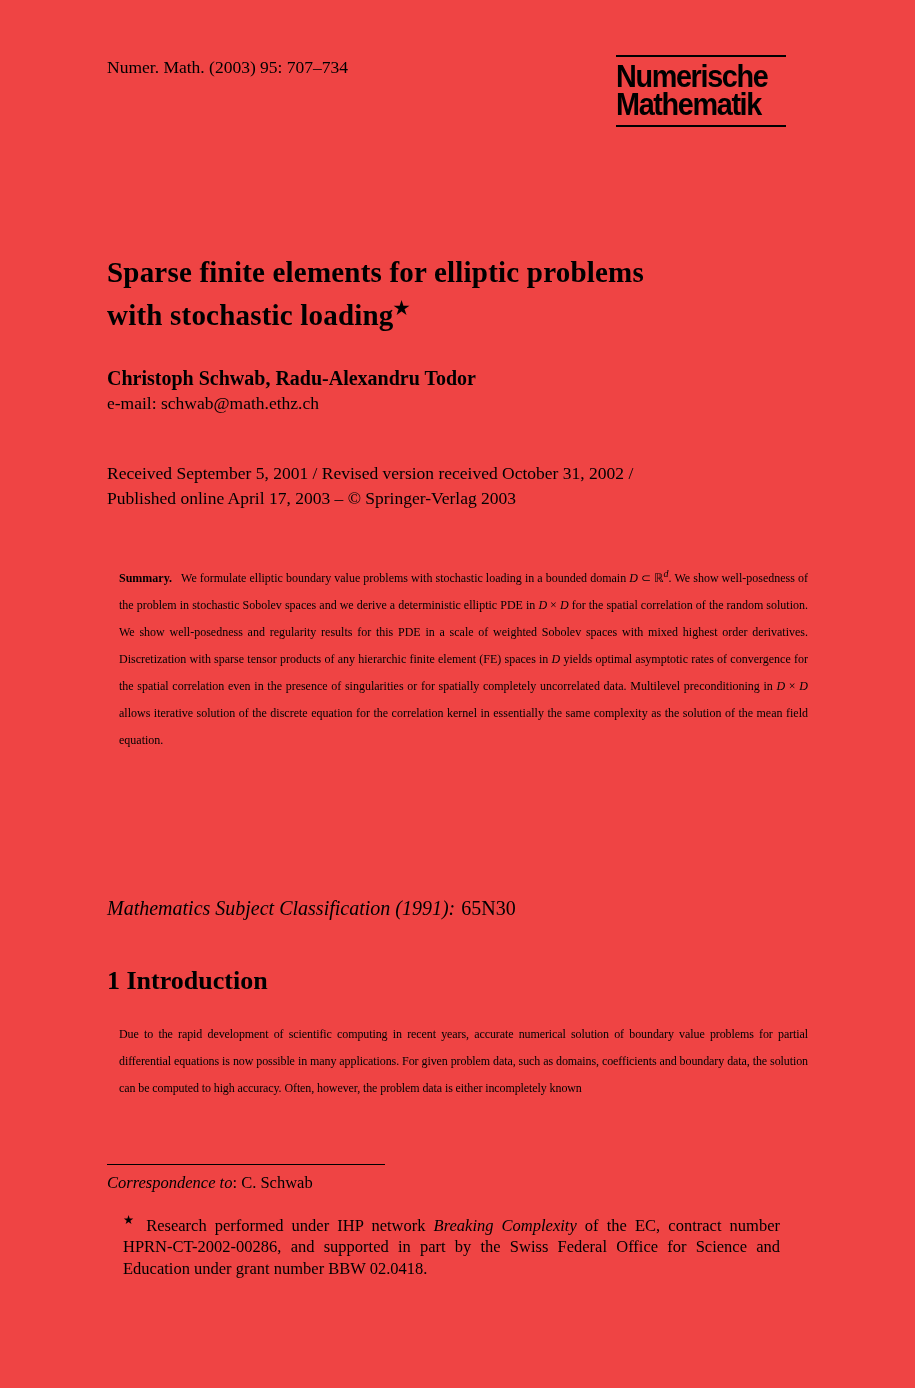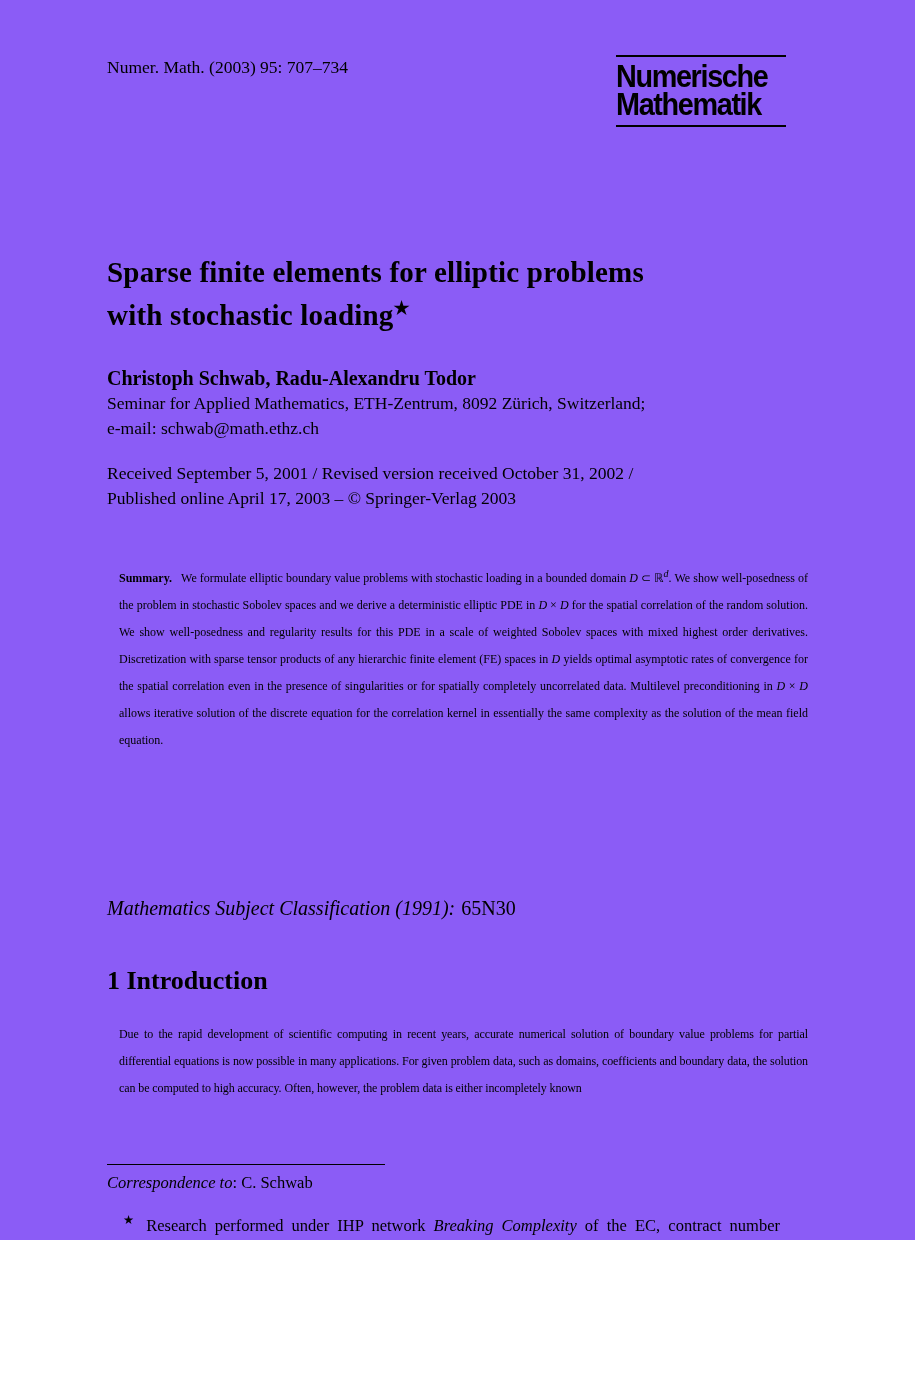--- a/index.html
+++ b/index.html
@@ -1,20 +1,20 @@
 <!DOCTYPE html>
 <html><head>
 <meta charset="utf-8">
 <style>
   html, body { margin: 0; padding: 0; background: #ffffff; }
   .page {
     position: relative;
     width: 915px;
-    height: 1240px;
-    background: #8b5cf6;
+    height: 1388px;
+    background: #ef4444;
     color: #000000;
     font-family: "Liberation Serif", serif;
     overflow: hidden;
   }
   
   .journal-ref {
     position: absolute;
     left: 107px;
     top: 54px;
     font-size: 17.5px;
@@ -149,21 +149,20 @@
   </div>
 
   <div class="article-title">
     <div>Sparse finite elements for elliptic problems</div>
     <div>with stochastic loading<sup class="star">★</sup></div>
   </div>
 
   <div class="authors">Christoph Schwab, Radu-Alexandru Todor</div>
 
   <div class="affiliation">
-    <div>Seminar for Applied Mathematics, ETH-Zentrum, 8092 Zürich, Switzerland;</div>
     <div>e-mail: schwab@math.ethz.ch</div>
   </div>
 
   <div class="received">Received September 5, 2001 / Revised version received October 31, 2002 /<br>Published online April 17, 2003 – © Springer-Verlag 2003</div>
 
   <p class="para summary-para"><b class="plabel">Summary.</b><span>We formulate elliptic boundary value problems with stochastic loading in a bounded domain <i>D</i> ⊂ ℝ<sup><i>d</i></sup>. We show well-posedness of the problem in stochastic Sobolev spaces and we derive a deterministic elliptic PDE in <i>D</i> × <i>D</i> for the spatial correlation of the random solution. We show well-posedness and regularity results for this PDE in a scale of weighted Sobolev spaces with mixed highest order derivatives. Discretization with sparse tensor products of any hierarchic finite element (FE) spaces in <i>D</i> yields optimal asymptotic rates of convergence for the spatial correlation even in the presence of singularities or for spatially completely uncorrelated data. Multilevel preconditioning in <i>D</i> × <i>D</i> allows iterative solution of the discrete equation for the correlation kernel in essentially the same complexity as the solution of the mean field equation.</span></p>
 
   <p class="msc-line"><span class="lbl">Mathematics Subject Classification (1991):</span><span>65N30</span></p>
 
   <h2 class="section-heading">1 Introduction</h2>

